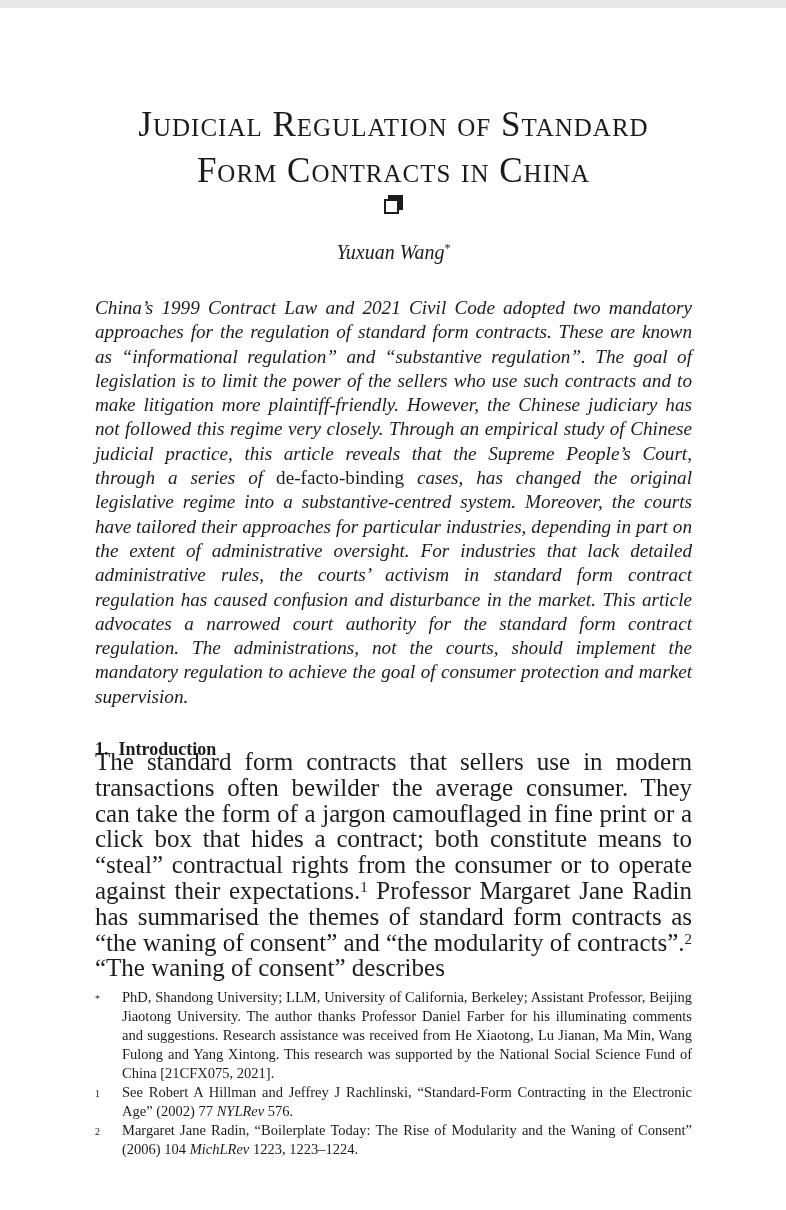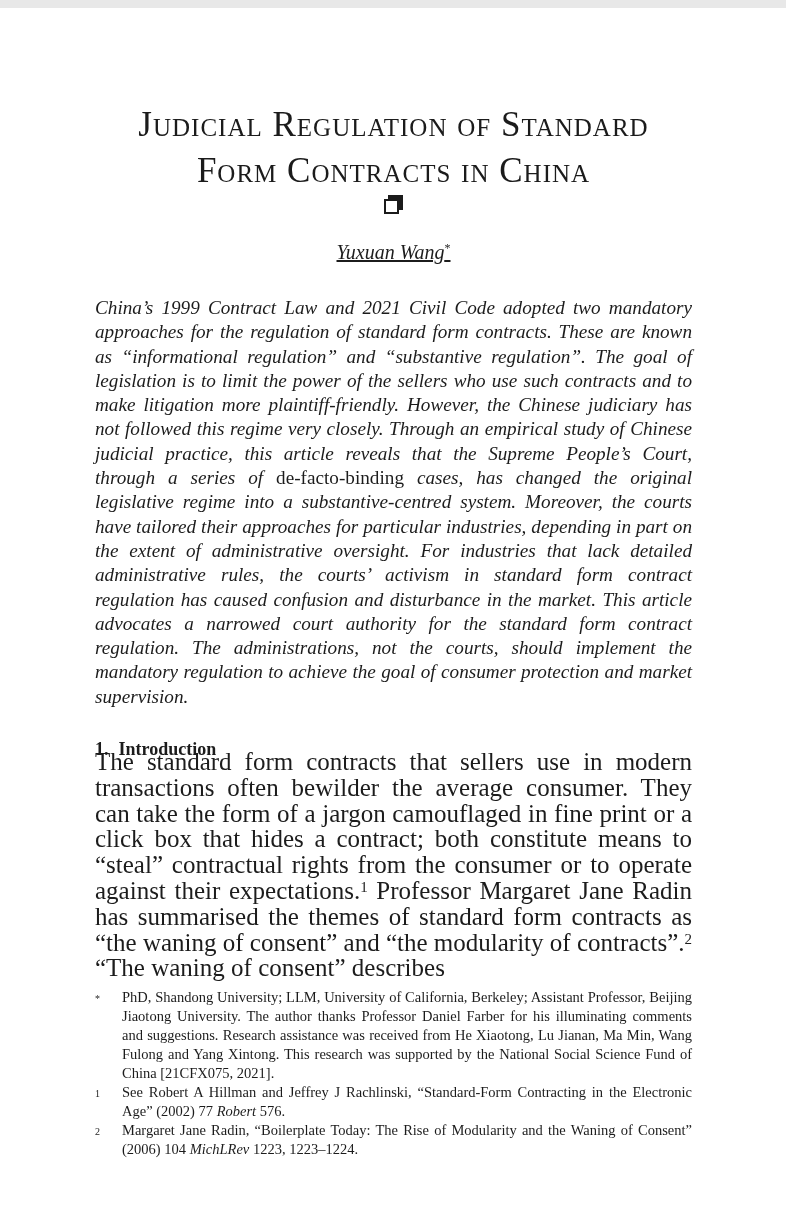--- a/index.html
+++ b/index.html
@@ -40,21 +40,21 @@
     display: inline-block;
     width: 11px;
     height: 11px;
     background: #ffffff;
     border: 2.5px solid #1b1b1b;
     box-shadow: 4px -4px 0 0 #1b1b1b;
     margin-right: 4px;
   }
 
   
-  .author-row { top: 233px; text-align: center; font-size: 20px; text-decoration: underline; }
+  .author-row { top: 233px; text-align: center; font-size: 20px; }
   .author-name { font-style: italic; }
   .author-marker {
     font-size: 12px;
     vertical-align: 0.55em;
     line-height: 0;
   }
 
   
   .abstract {
     top: 288px;
@@ -125,21 +125,21 @@
 
     <div class="block body-paragraph"><span class="seg-r">The standard form contracts that sellers use in modern transactions often bewilder the average consumer. They can take the form of a jargon camouflaged in fine print or a click box that hides a contract; both constitute means to “steal” contractual rights from the consumer or to operate against their expectations.</span><span class="seg-sup">1</span><span class="seg-r"> Professor Margaret Jane Radin has summarised the themes of standard form contracts as “the waning of consent” and “the modularity of contracts”.</span><span class="seg-sup">2</span><span class="seg-r"> “The waning of consent” describes</span></div>
 
     <div class="block footnotes">
       <div class="footnote">
         <div class="fn-marker">*</div>
         <div class="fn-text"><span class="seg-r">PhD, Shandong University; LLM, University of California, Berkeley; Assistant Professor, Beijing Jiaotong University. The author thanks Professor Daniel Farber for his illuminating comments and suggestions. Research assistance was received from He Xiaotong, Lu Jianan, Ma Min, Wang Fulong and Yang Xintong. This research was supported by the National Social Science Fund of China [21CFX075, 2021].</span></div>
       </div>
       <div class="footnote">
         <div class="fn-marker">1</div>
-        <div class="fn-text"><span class="seg-r">See Robert A Hillman and Jeffrey J Rachlinski, “Standard-Form Contracting in the Electronic Age” (2002) 77 </span><span class="seg-i">Robert</span><span class="seg-r"> 576.</span></div>
+        <div class="fn-text"><span class="seg-r">See Robert A Hillman and Jeffrey J Rachlinski, “Standard-Form Contracting in the Electronic Age” (2002) 77 </span><span class="seg-i">NYLRev</span><span class="seg-r"> 576.</span></div>
       </div>
       <div class="footnote">
         <div class="fn-marker">2</div>
         <div class="fn-text"><span class="seg-r">Margaret Jane Radin, “Boilerplate Today: The Rise of Modularity and the Waning of Consent” (2006) 104 </span><span class="seg-i">MichLRev</span><span class="seg-r"> 1223, 1223–1224.</span></div>
       </div>
     </div>
 
   </div>
 </div>
 

